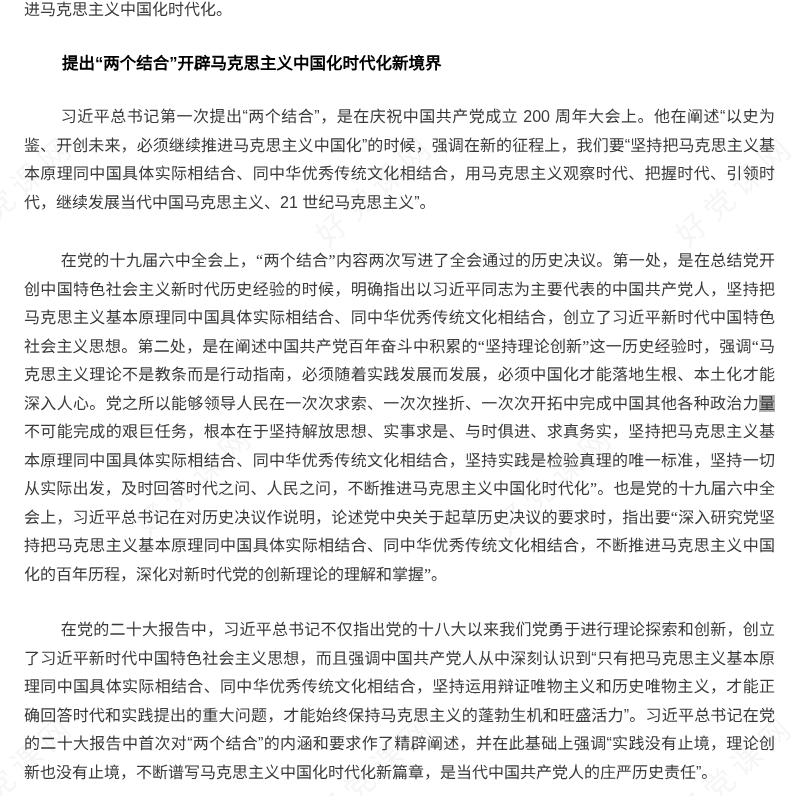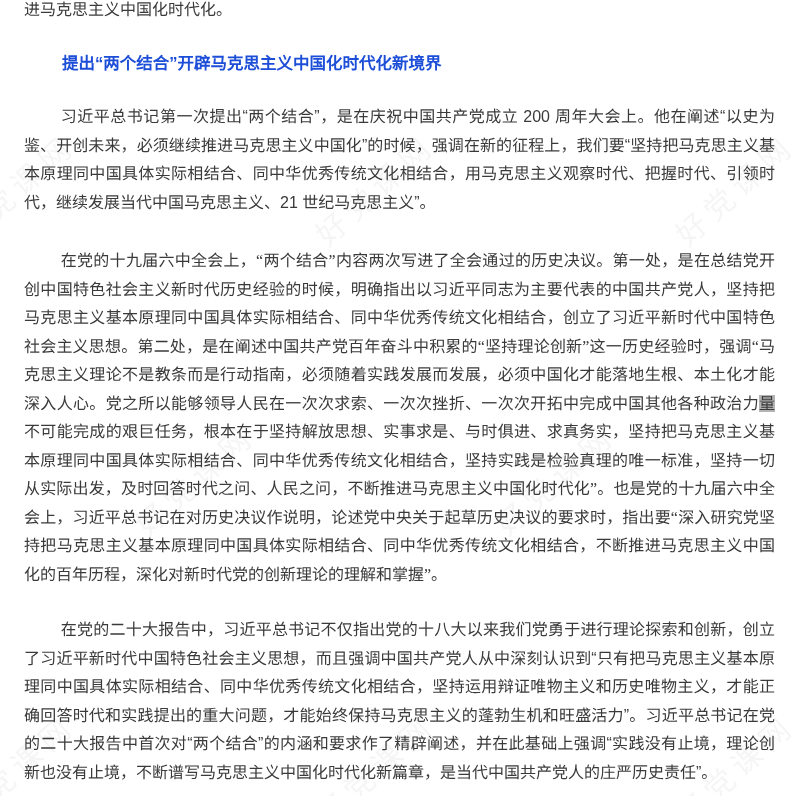--- a/index.html
+++ b/index.html
@@ -26,21 +26,21 @@
   }
   .doc p { margin: 0; }
   .intro {
     margin-top: -4px !important;
     text-indent: 0;
   }
   .heading {
     margin: 24px 0 20px 0 !important;
     text-indent: 2.3em;
     font-weight: bold;
-    color: #1d4ed8;
+    color: #000000;
     font-size: 16.5px;
   }
   .para { text-indent: 2.3em; }
   .p1 { margin-top: 26px !important; }
   .p2 { margin-top: 30px !important; font-family: Liberation Serif, serif; }
   .p3 { margin-top: 27px !important; }
   .hl {
     background: #b3b3b3;
   }
   

